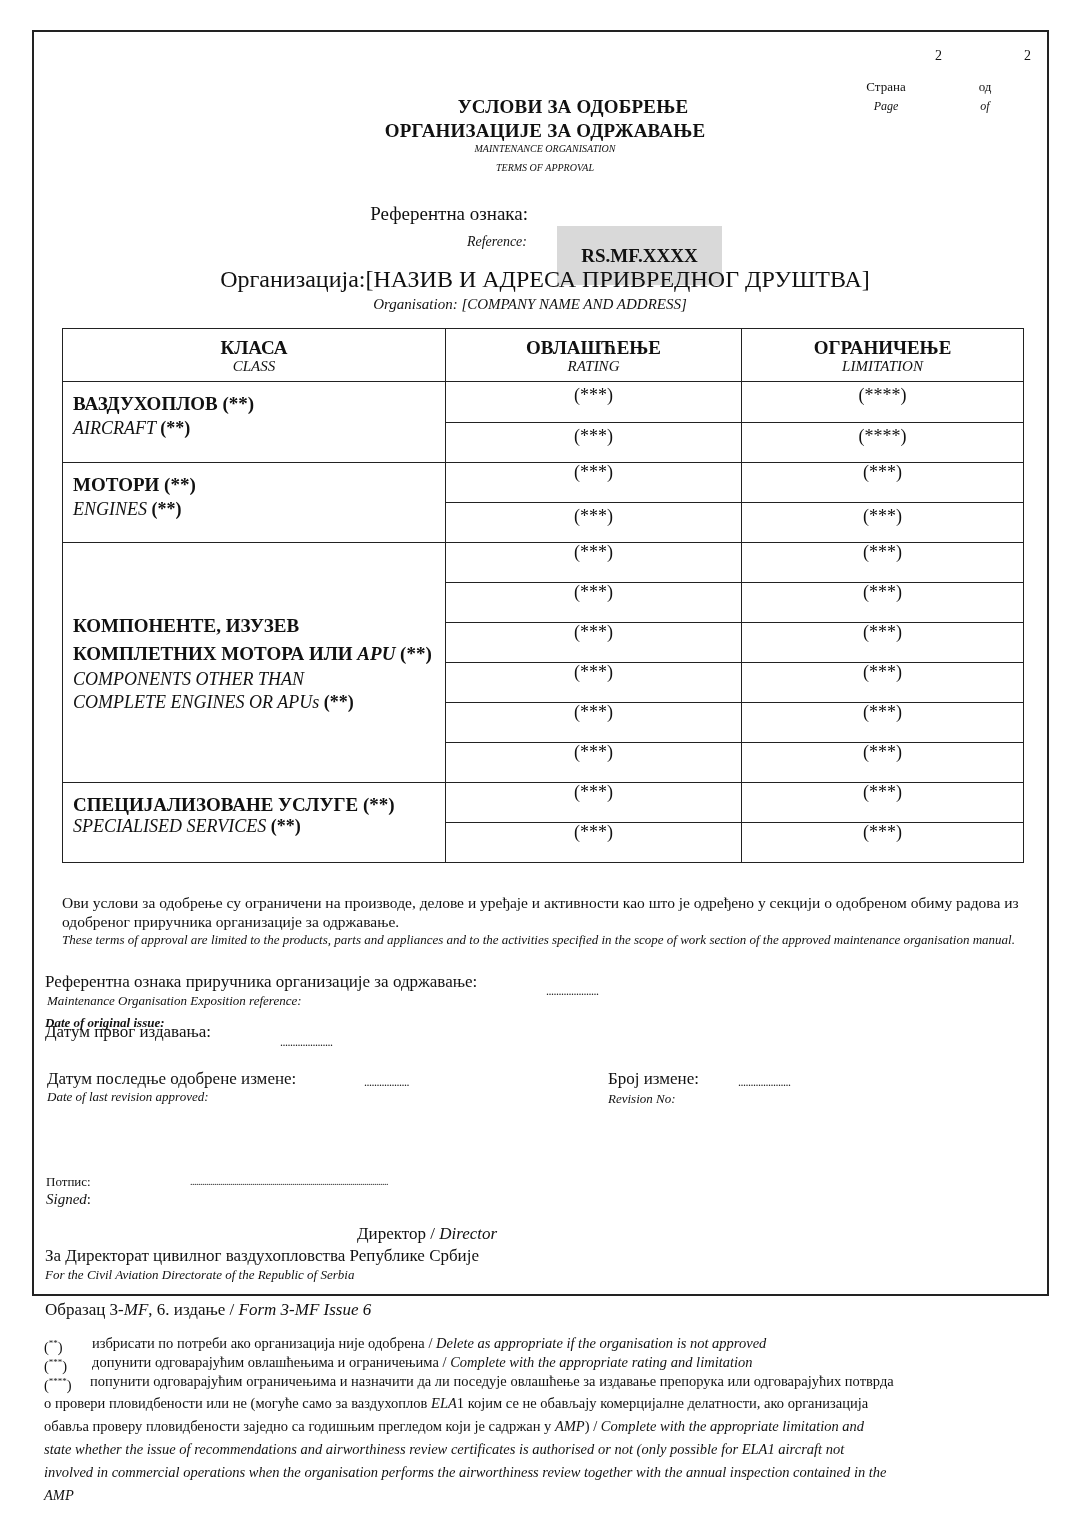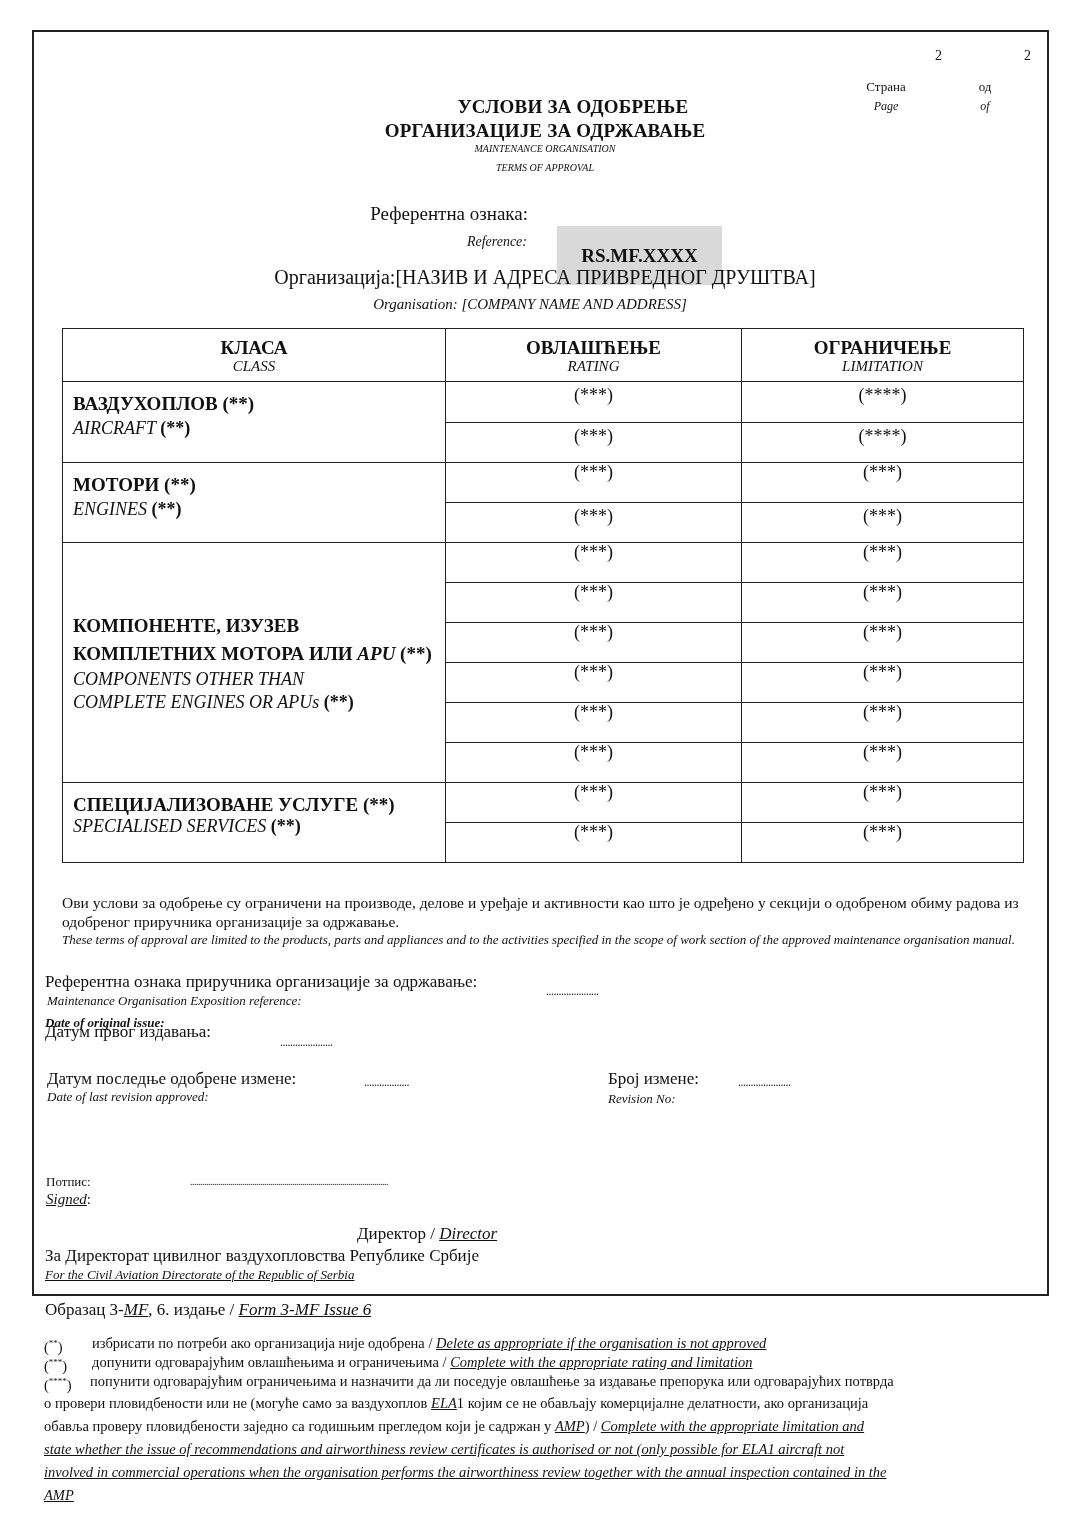--- a/index.html
+++ b/index.html
@@ -1,35 +1,35 @@
 <!DOCTYPE html>
 <html><head>
 <meta charset="utf-8">
 <style>
   html, body { margin: 0; padding: 0; background: #ffffff; }
   body { width: 1090px; height: 1530px; position: relative; font-family: "Liberation Serif", serif; color: #111; overflow: hidden; }
   .abs { position: absolute; }
-  .i { font-style: italic; text-decoration: underline; }
+  .i { font-style: italic; }
   #frame { position: absolute; left: 32px; top: 30px; width: 1017px; height: 1266px; border: 2px solid #222; box-sizing: border-box; }
 
   
   .pg-lbl { font-size: 13px; text-align: center; margin-top: 43px; }
   .pg-lbl .en { font-size: 12px; font-style: italic; display:block; margin-top: 4px; }
   .pg-num { font-size: 14px; }
 
   
   .center { text-align: center; }
   #title1, #title2 { left: 0; width: 1090px; font-size: 19px; font-weight: bold; letter-spacing: 0.2px; }
   #subtitle1, #subtitle2 { left: 0; width: 1090px; font-size: 10px; font-style: italic; }
 
   #ref-label { left: 300px; width: 228px; text-align: right; font-size: 19px; top: 203px; }
   #ref-label-en { left: 300px; width: 227px; text-align: right; font-size: 14px; font-style: italic; top: 234px; }
   #ref-box { left: 557px; top: 194px; width: 165px; height: 59px; background: #d9d9d9; display:flex; align-items:center; justify-content:center; font-size: 19px; font-weight: bold; margin-top: 32px; }
 
-  #org-line { left: 0; width: 1090px; top: 266px; font-size: 20px; text-align:center; }
+  #org-line { left: 0; width: 1090px; top: 266px; font-size: 24px; text-align:center; }
   #org-line-en { left: 0; width: 1060px; top: 296px; font-size: 15px; font-style: italic; text-align:center; }
 
   
   #terms-table { position: absolute; left: 62px; top: 328px; width: 961px; border-collapse: collapse; table-layout: fixed; }
   #terms-table td, #terms-table th { border: 1.5px solid #222; padding: 0; vertical-align: top; }
   #terms-table th { height: 52px; font-weight: normal; text-align: center; vertical-align: middle; }
   .th-main { font-size: 19px; font-weight: bold; display:block; line-height: 21px; padding-top: 2px;}
   .th-en { font-size: 15px; font-style: italic; display:block; line-height: 17px; }
   .cell-val { text-align:center; font-size: 18px; height: 40px; line-height: 18px; padding-top: 4px !important; box-sizing: border-box; }
   .cls { padding: 8px 10px 0 10px !important; }

